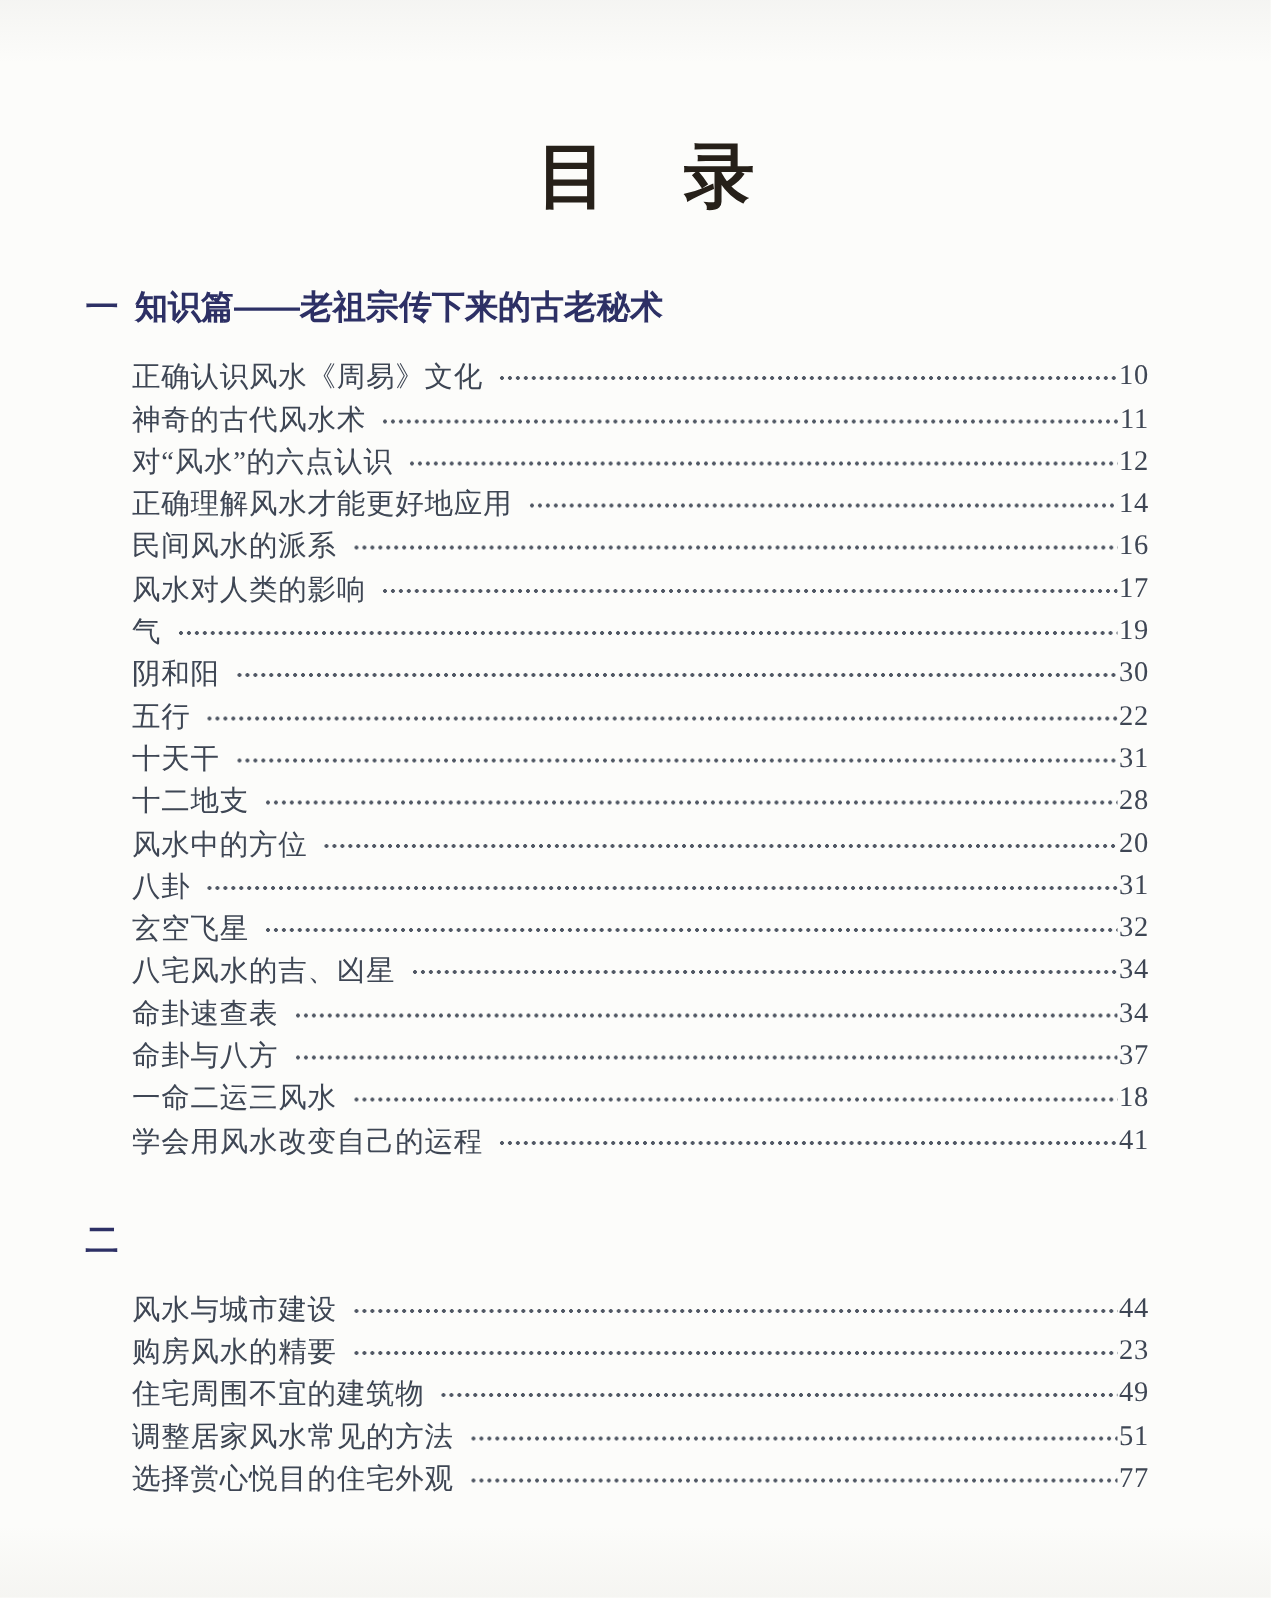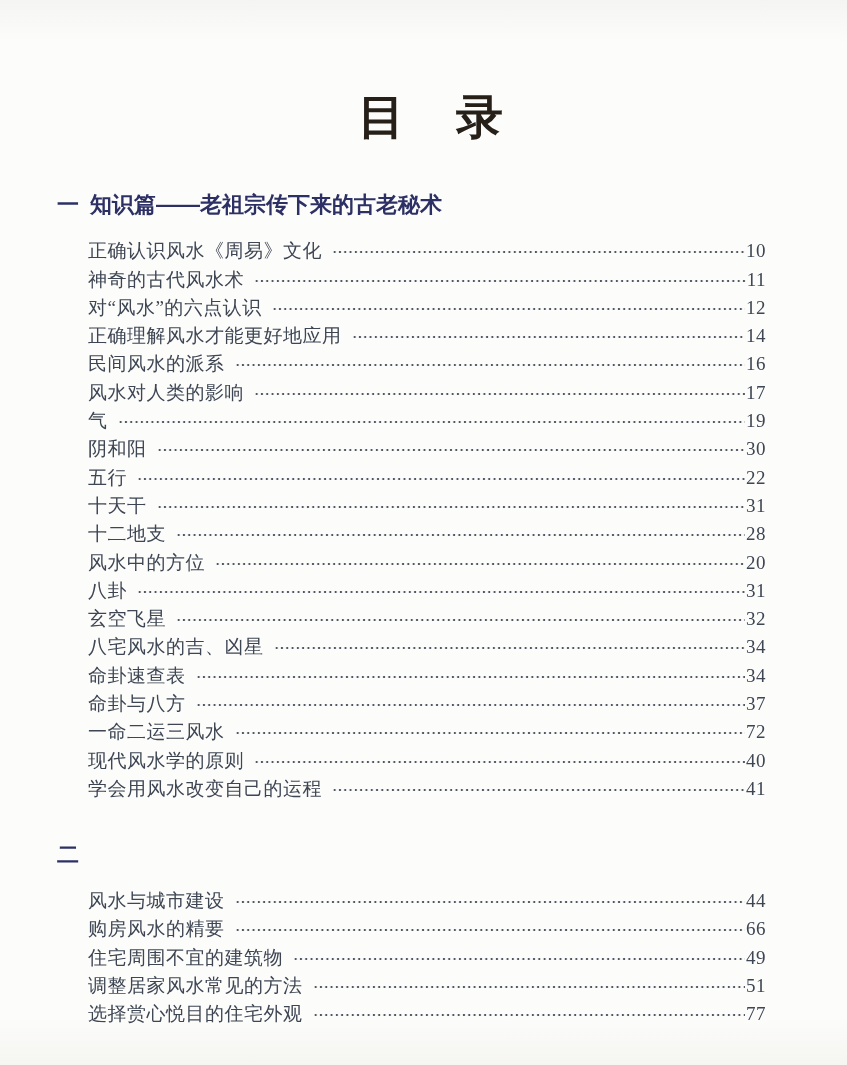--- a/index.html
+++ b/index.html
@@ -192,28 +192,23 @@
 
   <div class="toc-row">
     <span class="entry-title">命卦与八方</span>
     <span class="leader"></span>
     <span class="page-num">37</span>
   </div>
 
   <div class="toc-row">
     <span class="entry-title">一命二运三风水</span>
     <span class="leader"></span>
-    <span class="page-num">72</span>
-  </div>
-
-  <div class="toc-row">
-    <span class="entry-title">现代风水学的原则</span>
-    <span class="leader"></span>
-    <span class="page-num">40</span>
-  </div>
+    <span class="page-num">18</span>
+  </div>
+
 
   <div class="toc-row">
     <span class="entry-title">学会用风水改变自己的运程</span>
     <span class="leader"></span>
     <span class="page-num">41</span>
   </div>
 </div>
   </section>
 
   <section class="section">
@@ -223,21 +218,21 @@
     <div class="entries">
   <div class="toc-row">
     <span class="entry-title">风水与城市建设</span>
     <span class="leader"></span>
     <span class="page-num">44</span>
   </div>
 
   <div class="toc-row">
     <span class="entry-title">购房风水的精要</span>
     <span class="leader"></span>
-    <span class="page-num">66</span>
+    <span class="page-num">23</span>
   </div>
 
   <div class="toc-row">
     <span class="entry-title">住宅周围不宜的建筑物</span>
     <span class="leader"></span>
     <span class="page-num">49</span>
   </div>
 
   <div class="toc-row">
     <span class="entry-title">调整居家风水常见的方法</span>

